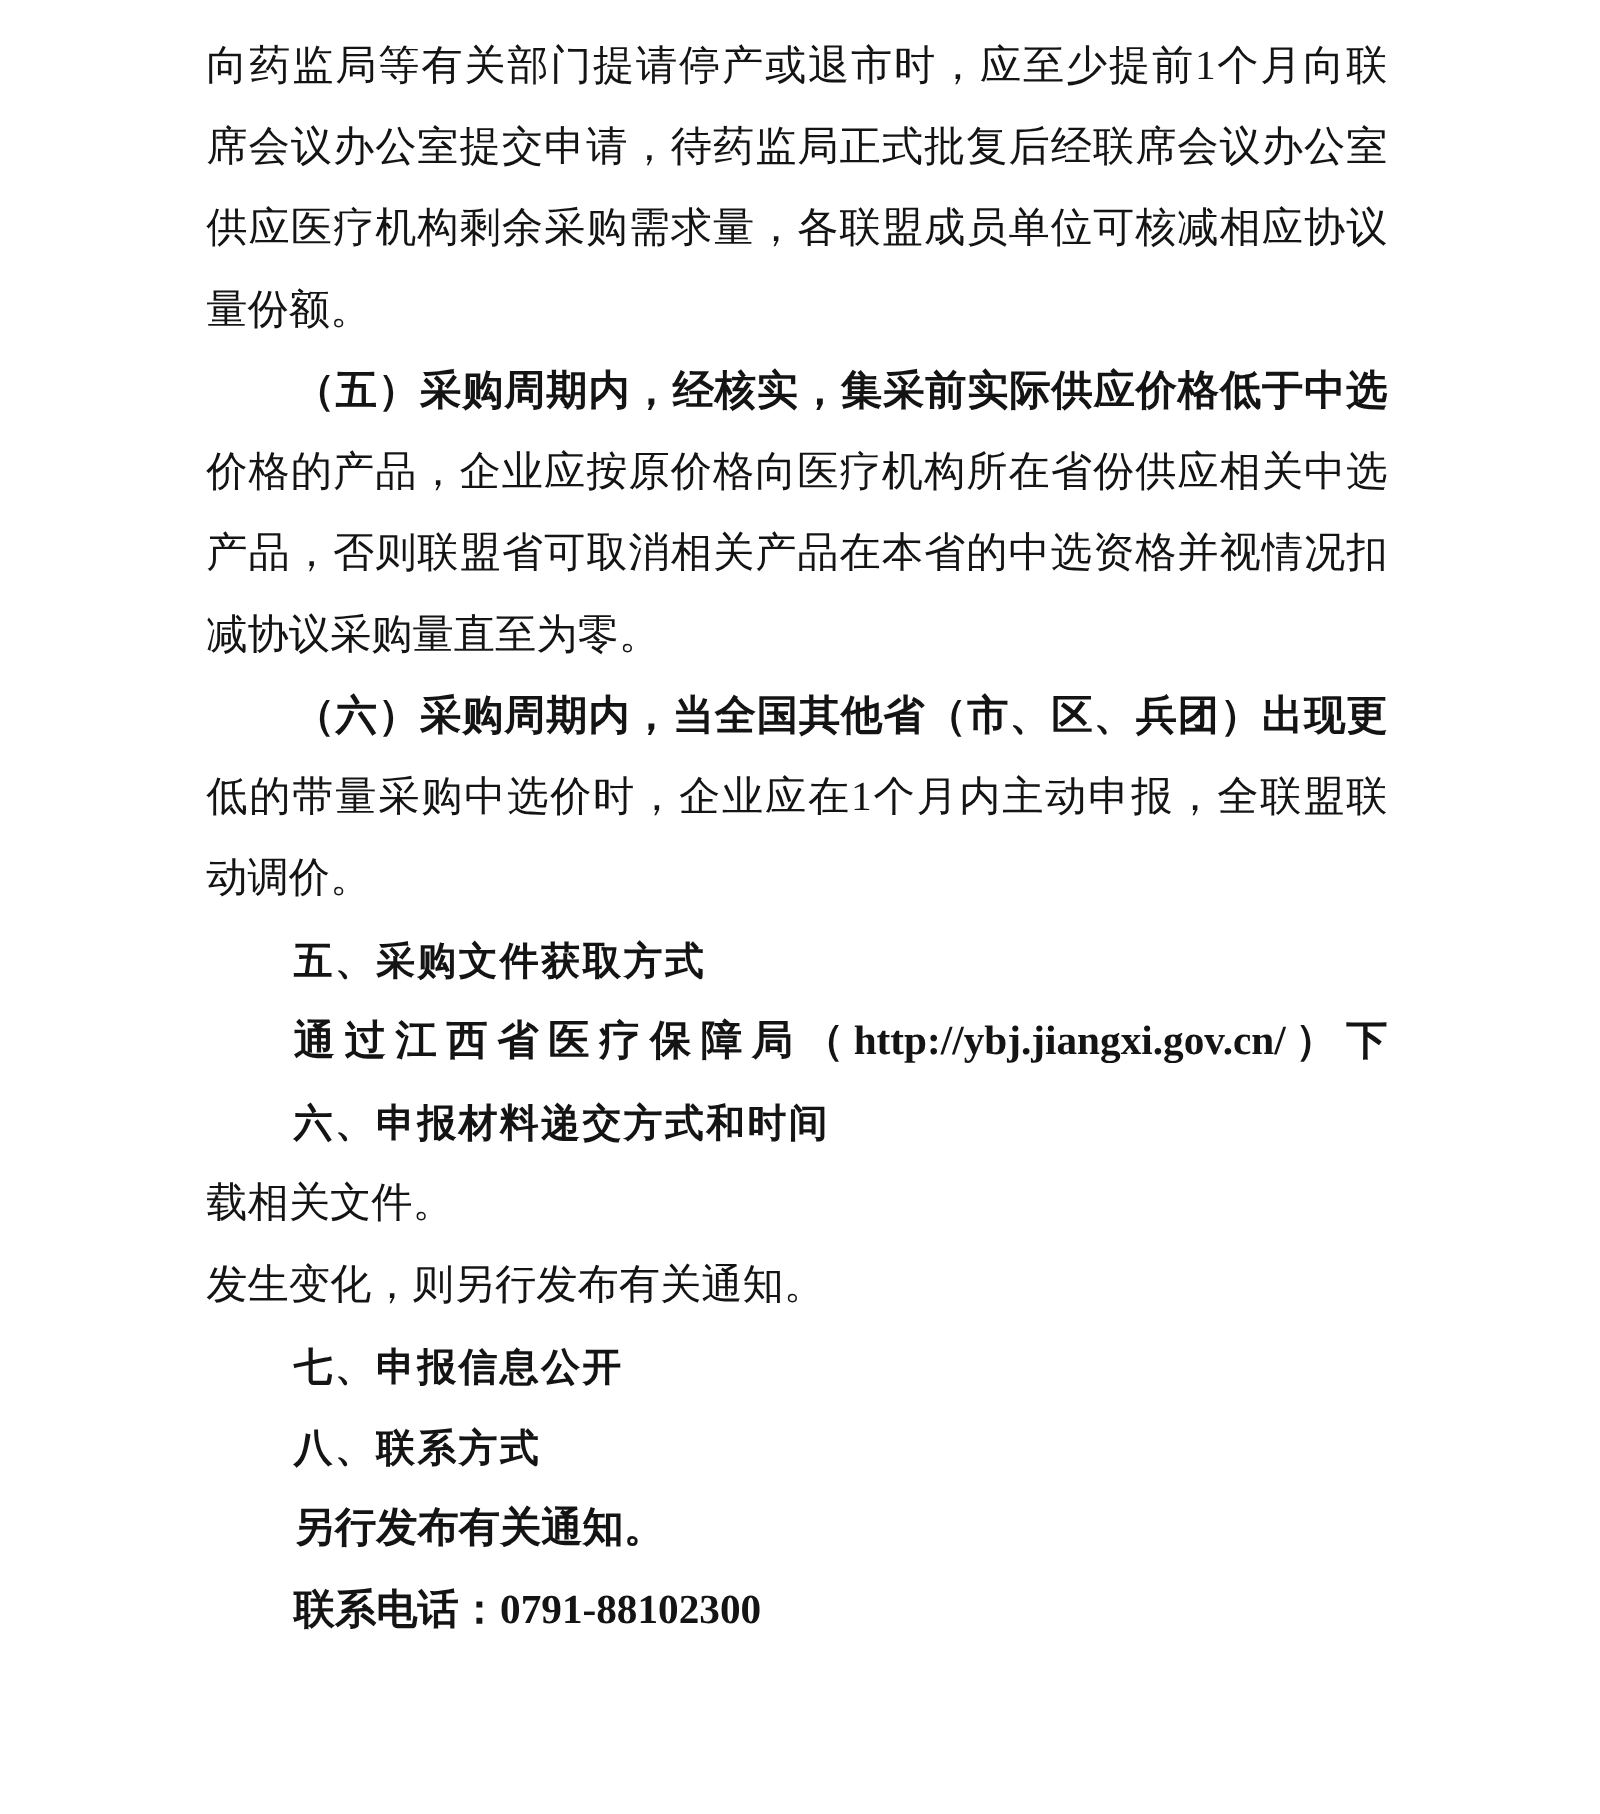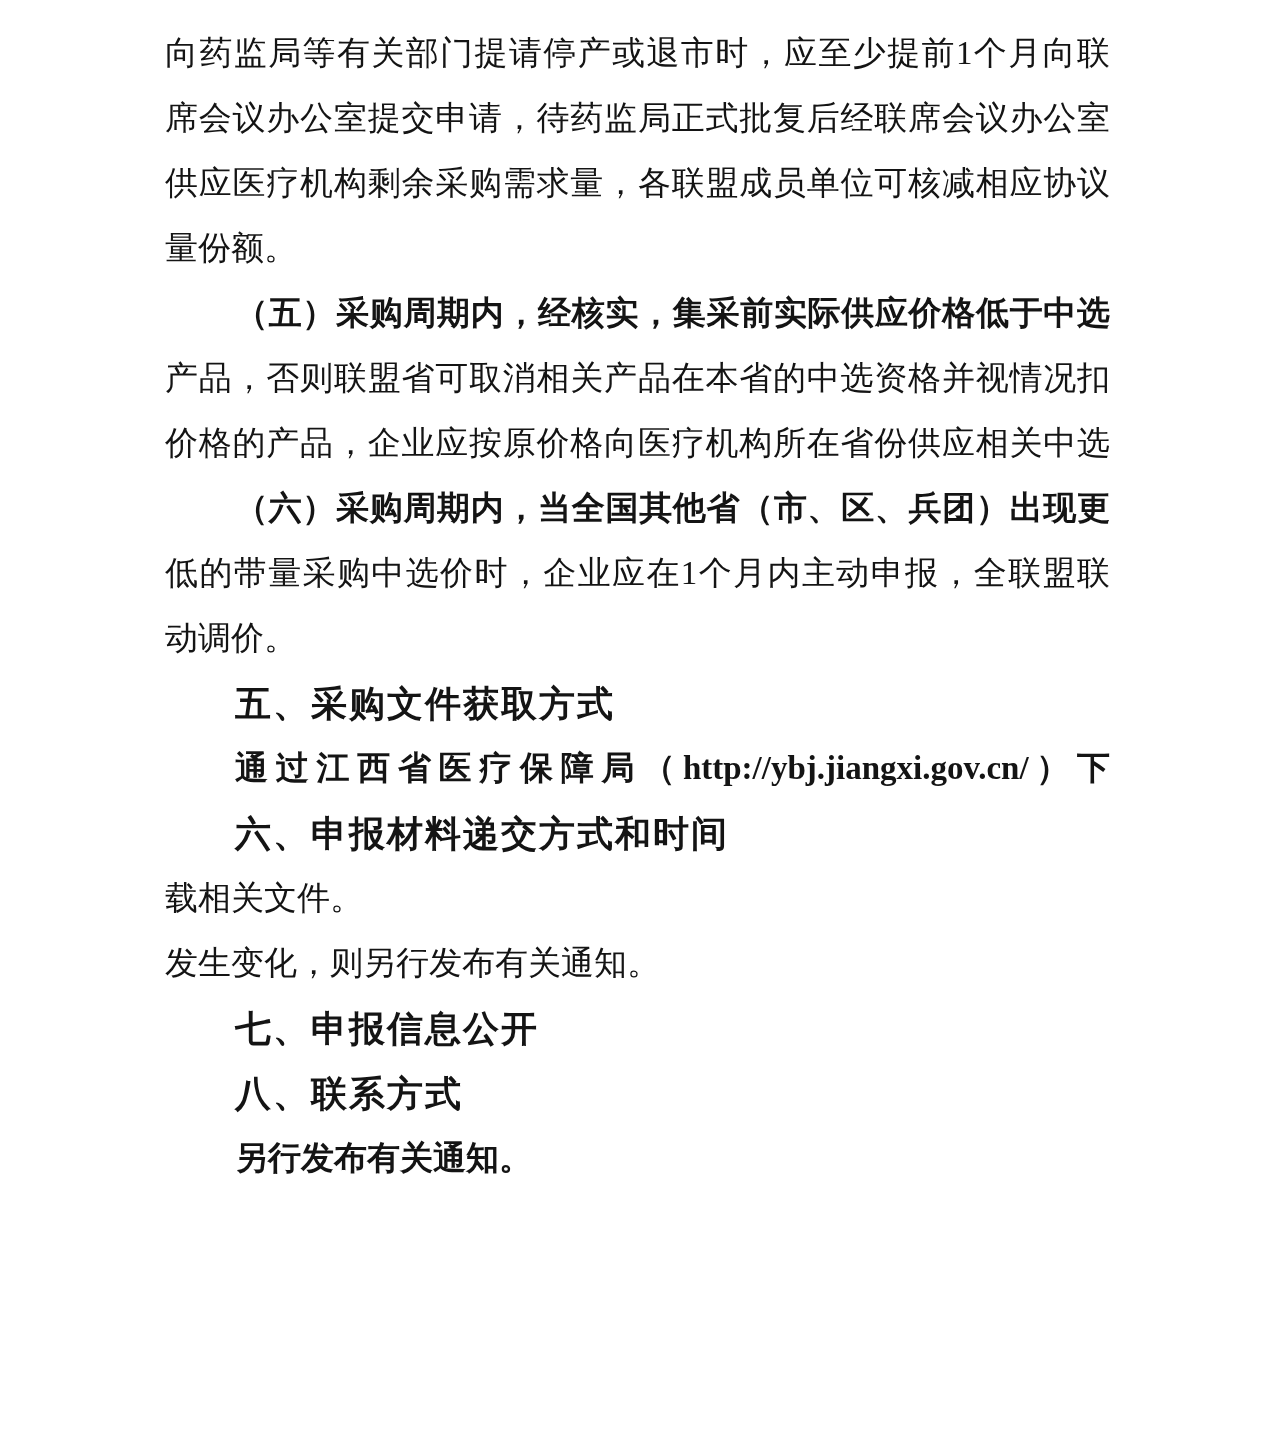--- a/index.html
+++ b/index.html
@@ -34,41 +34,43 @@
   }
   
   .indent {
     padding-left: 70px;
     font-weight: bold;
   }
   
   .heading {
     font-family: "Liberation Sans", "DejaVu Sans", sans-serif;
     font-weight: bold;
-    font-size: 36px;
+    font-size: 31px;
     letter-spacing: 2px;
     text-align: left;
     text-align-last: left;
   }
 </style>
 </head>
 <body>
 
 <div class="page">
   <div class="ln justify">向药监局等有关部门提请停产或退市时，应至少提前1个月向联</div>
   <div class="ln justify">席会议办公室提交申请，待药监局正式批复后经联席会议办公室</div>
   <div class="ln justify">供应医疗机构剩余采购需求量，各联盟成员单位可核减相应协议</div>
   <div class="ln">量份额。</div>
   <div class="ln justify indent">（五）采购周期内，经核实，集采前实际供应价格低于中选</div>
+  <div class="ln justify">价格的产品，企业应按原价格向医疗机构所在省份供应相关中选</div>
   <div class="ln justify">产品，否则联盟省可取消相关产品在本省的中选资格并视情况扣</div>
-  <div class="ln justify">价格的产品，企业应按原价格向医疗机构所在省份供应相关中选</div>
+  <div class="ln">减协议采购量直至为零。</div>
   <div class="ln justify indent">（六）采购周期内，当全国其他省（市、区、兵团）出现更</div>
   <div class="ln justify">低的带量采购中选价时，企业应在1个月内主动申报，全联盟联</div>
   <div class="ln">动调价。</div>
   <div class="ln heading indent">五、采购文件获取方式</div>
   <div class="ln justify indent">通过江西省医疗保障局（http://ybj.jiangxi.gov.cn/）下</div>
   <div class="ln heading indent">六、申报材料递交方式和时间</div>
   <div class="ln">载相关文件。</div>
   <div class="ln">发生变化，则另行发布有关通知。</div>
   <div class="ln heading indent">七、申报信息公开</div>
   <div class="ln heading indent">八、联系方式</div>
   <div class="ln indent">另行发布有关通知。</div>
+  <div class="ln indent">联系电话：0791-88102300</div>
 </div>
 
 </body></html>

